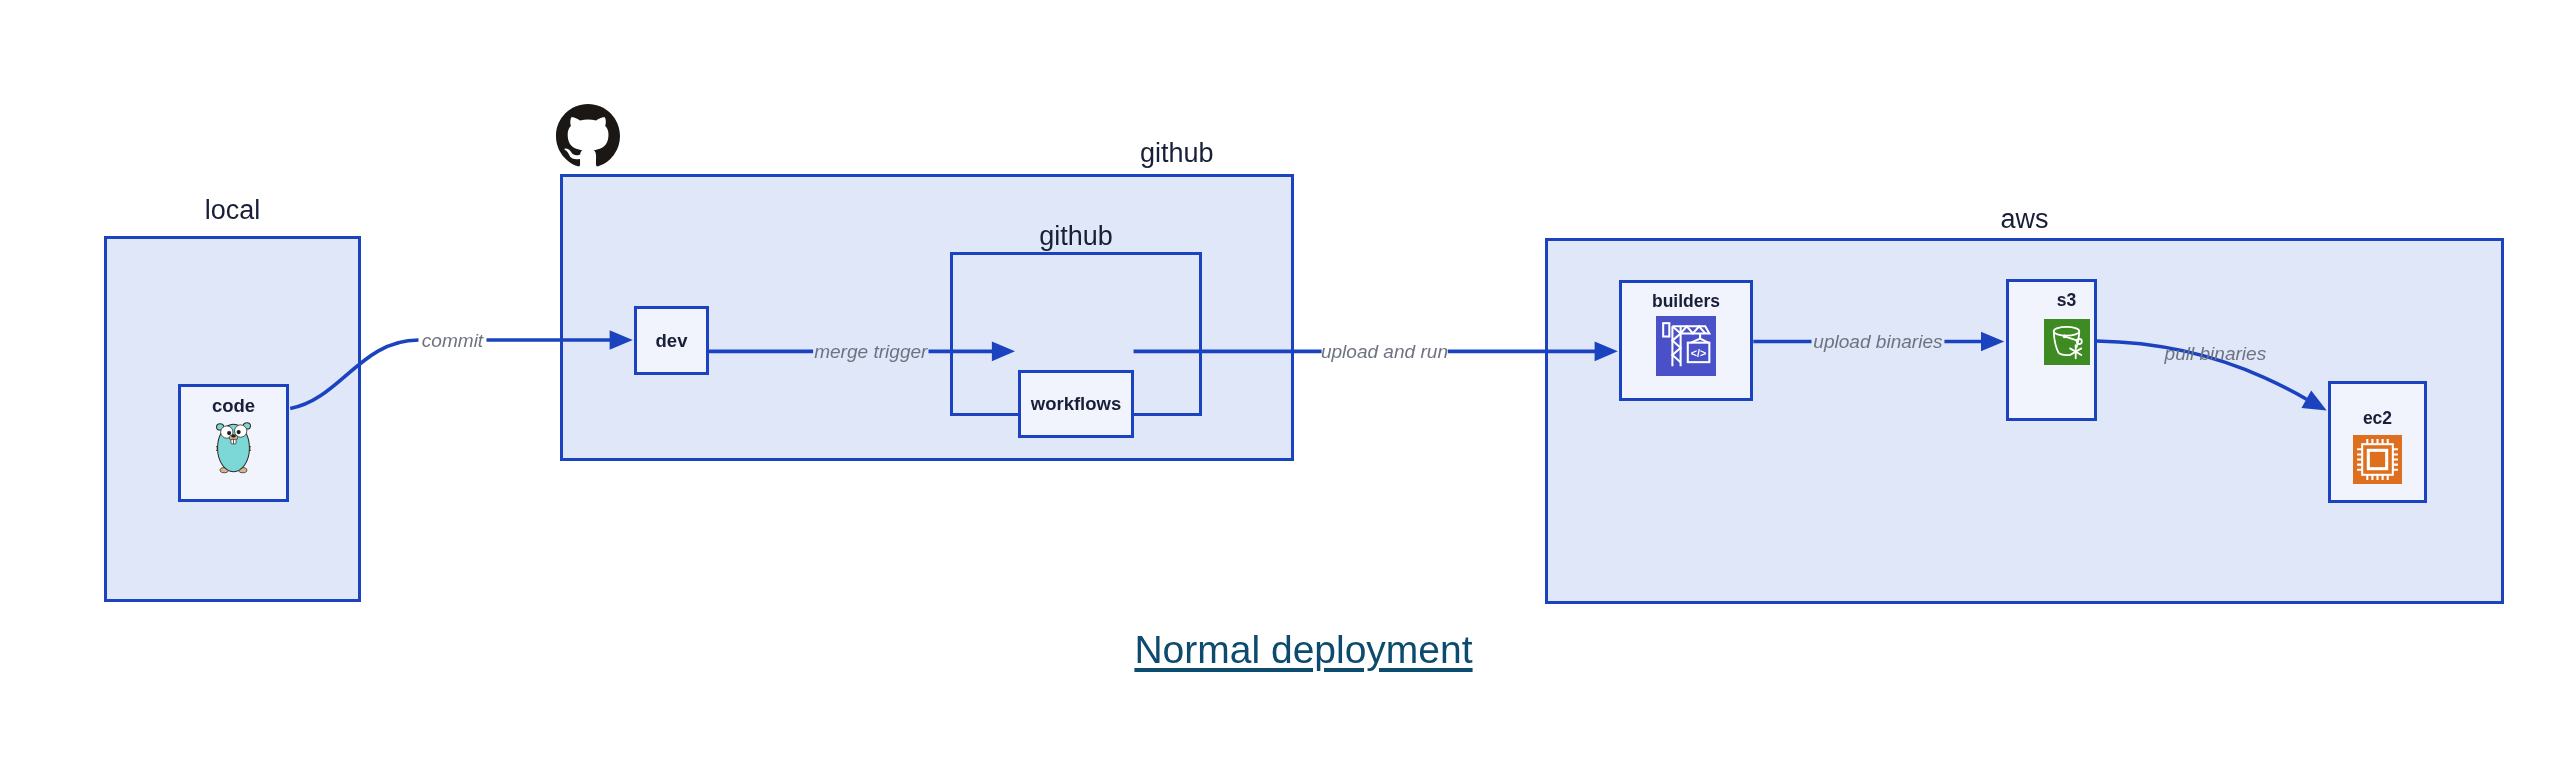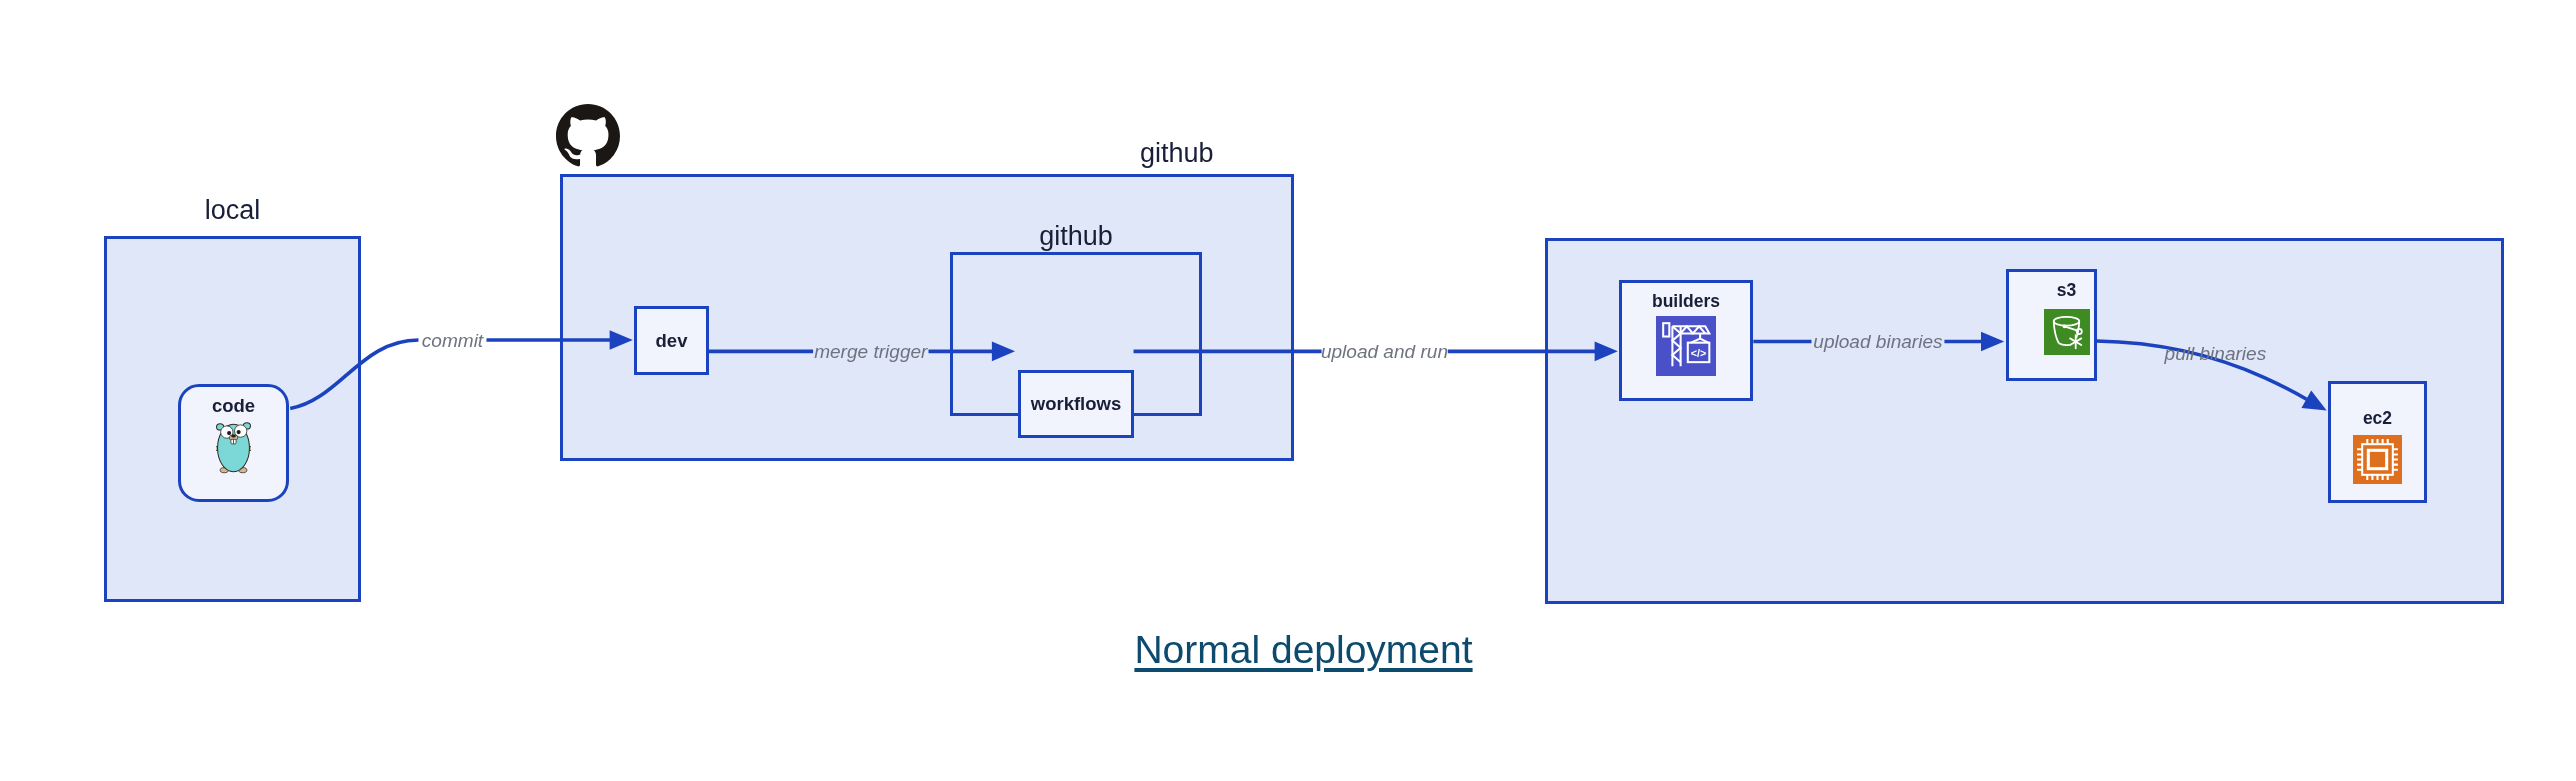--- a/index.html
+++ b/index.html
@@ -30,21 +30,21 @@
   .octocat{position:absolute;left:556px;top:104px;}
 </style>
 </head>
 <body>
 
 <div class="canvas">
 
   <div class="section-label" style="left:104px;top:195px;width:257px;">local</div>
   <div class="box" style="left:104px;top:236px;width:257px;height:366px;"></div>
 
-  <div class="node iconic" style="left:178px;top:384px;width:111px;height:118px;border-radius:21px;">
+  <div class="node iconic" style="left:178px;top:384px;width:111px;height:118px;">
     <div class="node-label">code</div>
     <svg class="node-icon" width="35" height="54" viewBox="0 0 68 104" style="margin-top:3.1px;">
       <ellipse cx="8" cy="13" rx="7" ry="6" fill="var(--gopher)" stroke="#2d2a26" stroke-width="2"></ellipse>
       <ellipse cx="60" cy="11" rx="7" ry="6" fill="var(--gopher)" stroke="#2d2a26" stroke-width="2"></ellipse>
       <ellipse cx="2" cy="55" rx="6" ry="4" fill="var(--skin)" stroke="#2d2a26" stroke-width="1.5"></ellipse>
       <ellipse cx="66" cy="55" rx="6" ry="4" fill="var(--skin)" stroke="#2d2a26" stroke-width="1.5"></ellipse>
       <ellipse cx="16" cy="97" rx="8" ry="5" fill="var(--skin)" stroke="#2d2a26" stroke-width="1.5"></ellipse>
       <ellipse cx="52" cy="97" rx="8" ry="5" fill="var(--skin)" stroke="#2d2a26" stroke-width="1.5"></ellipse>
       <ellipse cx="34" cy="54" rx="31" ry="46" fill="var(--gopher)" stroke="#2d2a26" stroke-width="2"></ellipse>
       <circle cx="21" cy="23" r="12" fill="#ffffff" stroke="#2d2a26" stroke-width="1.5"></circle>
@@ -68,40 +68,41 @@
     <div class="node-label">dev</div>
   </div>
 
   <div class="section-label" style="left:950px;top:221px;width:252px;">github</div>
   <div class="box" style="left:950px;top:252px;width:252px;height:164px;background:var(--container_fill);"></div>
 
   <div class="node center" style="left:1018px;top:325px;width:116px;height:68px;margin-top:45px;">
     <div class="node-label">workflows</div>
   </div>
 
+  <div class="section-label" style="left:1545px;top:204px;width:959px;">aws</div>
   <div class="box" style="left:1545px;top:238px;width:959px;height:366px;"></div>
 
   <div class="node iconic" style="left:1619px;top:280px;width:134px;height:121px;">
     <div class="node-label" style="font-size:17.5px;">builders</div>
     <svg class="node-icon" width="60" height="60" viewBox="0 0 117 117" style="margin-top:4.1px;">
       <rect width="117" height="117" fill="var(--indigo)"></rect>
       <g stroke="#ffffff" stroke-width="4" fill="none">
         <rect x="14" y="14" width="12" height="26"></rect>
         <path d="M32 20 V98 M48 20 V98"></path>
         <path d="M32 20 L48 34 L32 48 L48 62 L32 76 L48 90"></path>
         <path d="M32 20 H96 L104 34 H48"></path>
         <path d="M48 34 L60 20 L72 34 L84 20 L96 34"></path>
         <path d="M86 34 V44 M68 52 L86 44 L102 52"></path>
         <rect x="62" y="52" width="42" height="38"></rect>
       </g>
       <text x="83" y="79" fill="#ffffff" font-size="21" font-weight="bold" text-anchor="middle">&lt;/&gt;</text>
     </svg>
   </div>
 
-  <div class="node iconic" style="left:2006px;top:269px;width:91px;height:112px;padding-left:30px;">
+  <div class="node iconic" style="left:2006px;top:279px;width:91px;height:142px;padding-left:30px;">
     <div class="node-label" style="font-size:17.5px;">s3</div>
     <svg class="node-icon" width="46" height="46" viewBox="0 0 90 90" style="margin-top:8.2px;">
       <rect width="90" height="90" fill="var(--green)"></rect>
       <g stroke="#ffffff" stroke-width="3.5" fill="none">
         <ellipse cx="44" cy="24" rx="25" ry="8.5"></ellipse>
         <path d="M19 24 C20 44 24 58 29 67"></path>
         <path d="M69 24 C68 40 66 50 63 57"></path>
         <path d="M29 67 C36 71 44 71 50 70"></path>
         <path d="M40 34 L64 42"></path>
         <circle cx="69" cy="44" r="5"></circle>

